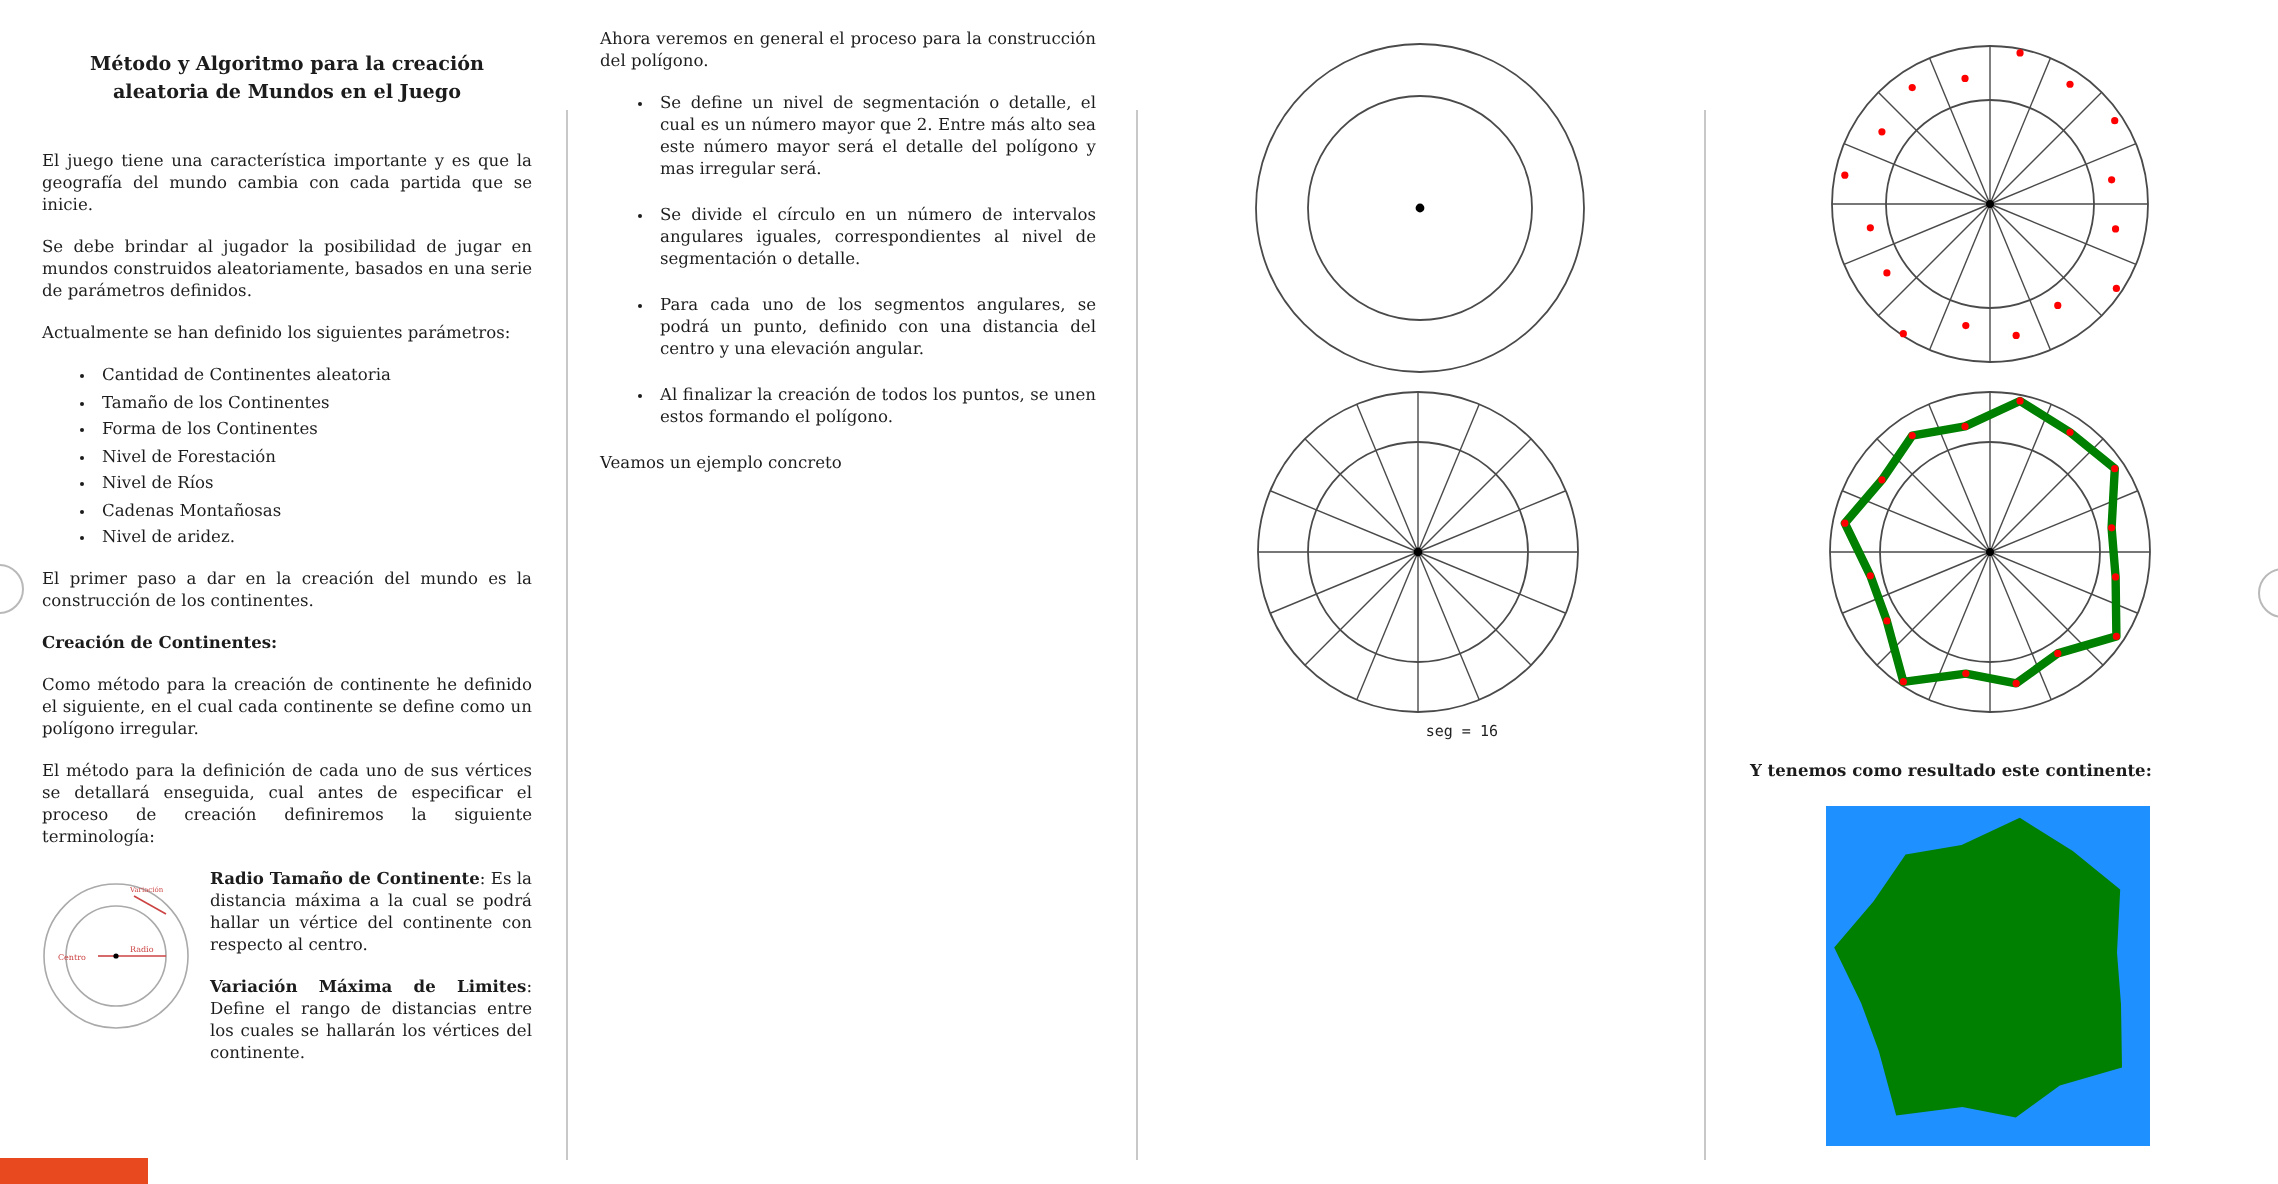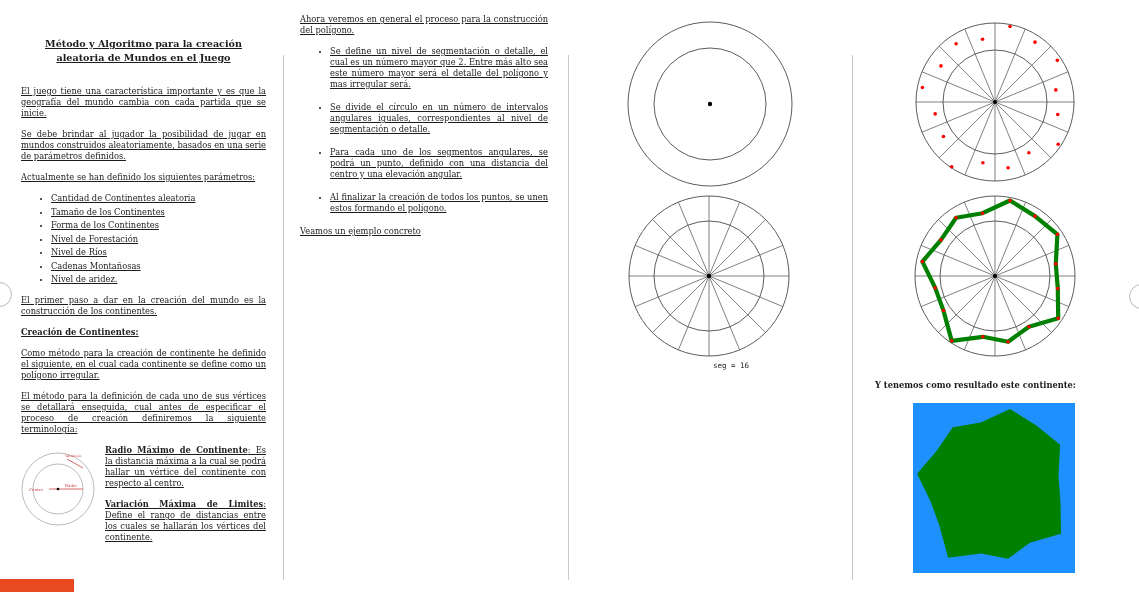--- a/index.html
+++ b/index.html
@@ -1,22 +1,22 @@
 <!DOCTYPE html>
 <html><head>
 <meta charset="utf-8">
 <style>
   html,body{margin:0;padding:0;}
   body{
     width:1139px;height:592px;position:relative;overflow:hidden;
     background:#ffffff;color:#1c1c1c;
     font-family:"DejaVu Serif", serif;
   }
-  .col{position:absolute;text-align:justify;font-size:8.3px;line-height:11px;text-decoration:underline;}
-  #col1{left:21px;top:37px;width:245px;}
+  .col{position:absolute;text-align:justify;font-size:8.3px;line-height:11px;}
+  #col1{left:21px;top:26px;width:245px;}
   #col2{left:300px;top:14px;width:248px;}
   .title{font-weight:bold;font-size:9.6px;line-height:14px;text-align:center;margin:0 0 21px 0;}
   .col p{margin:0 0 10px 0;}
   .sechead{font-weight:bold;margin:0 0 10px 0;}
   ul.plist{margin:3px 0 10px 0;padding-left:30px;}
   ul.plist li{margin:0 0 2.5px 0;}
   ul.steps{margin:6px 0 8px 0;padding-left:30px;}
   ul.steps li{margin:0 0 12px 0;}
   li::marker{font-size:7px;}
   .term{font-weight:bold;}
@@ -60,21 +60,21 @@
           <circle cx="37" cy="44" r="36" fill="none" stroke="#aaaaaa" stroke-width="0.8"></circle>
           <circle cx="37" cy="44" r="25" fill="none" stroke="#aaaaaa" stroke-width="0.8"></circle>
           <line x1="37" y1="44" x2="62" y2="44" stroke="#cc4444" stroke-width="0.8"></line>
           <line x1="28" y1="44" x2="36" y2="44" stroke="#cc4444" stroke-width="0.8"></line>
           <line x1="46" y1="14" x2="62" y2="23" stroke="#cc4444" stroke-width="0.8"></line>
           <circle cx="37" cy="44" r="1.3" fill="#000"></circle>
           <text x="8" y="46" fill="#cc4444" font-size="4">Centro</text>
           <text x="44" y="42" fill="#cc4444" font-size="4">Radio</text>
           <text x="44" y="12" fill="#cc4444" font-size="3.5">Variación</text>
         </svg></span>
-    <p><span class="term">Radio Máximo de Continente</span><span>: Es la distancia máxima a la cual se podrá hallar un vértice del continente con respecto al centro.</span></p>
+    <p><span class="term">Radio Tamaño de Continente</span><span>: Es la distancia máxima a la cual se podrá hallar un vértice del continente con respecto al centro.</span></p>
     <p><span class="term">Variación Máxima de Limites</span><span>: Define el rango de distancias entre los cuales se hallarán los vértices del continente.</span></p>
   </div>
 </div>
 
 <div class="col" id="col2">
   <p>Ahora veremos en general el proceso para la construcción del polígono.</p>
   <ul class="steps">
     <li>Se define un nivel de segmentación o detalle, el cual es un número mayor que 2. Entre más alto sea este número mayor será el detalle del polígono y mas irregular será.</li>
     <li>Se divide el círculo en un número de intervalos angulares iguales, correspondientes al nivel de segmentación o detalle.</li>
     <li>Para cada uno de los segmentos angulares, se podrá un punto, definido con una distancia del centro y una elevación angular.</li>

